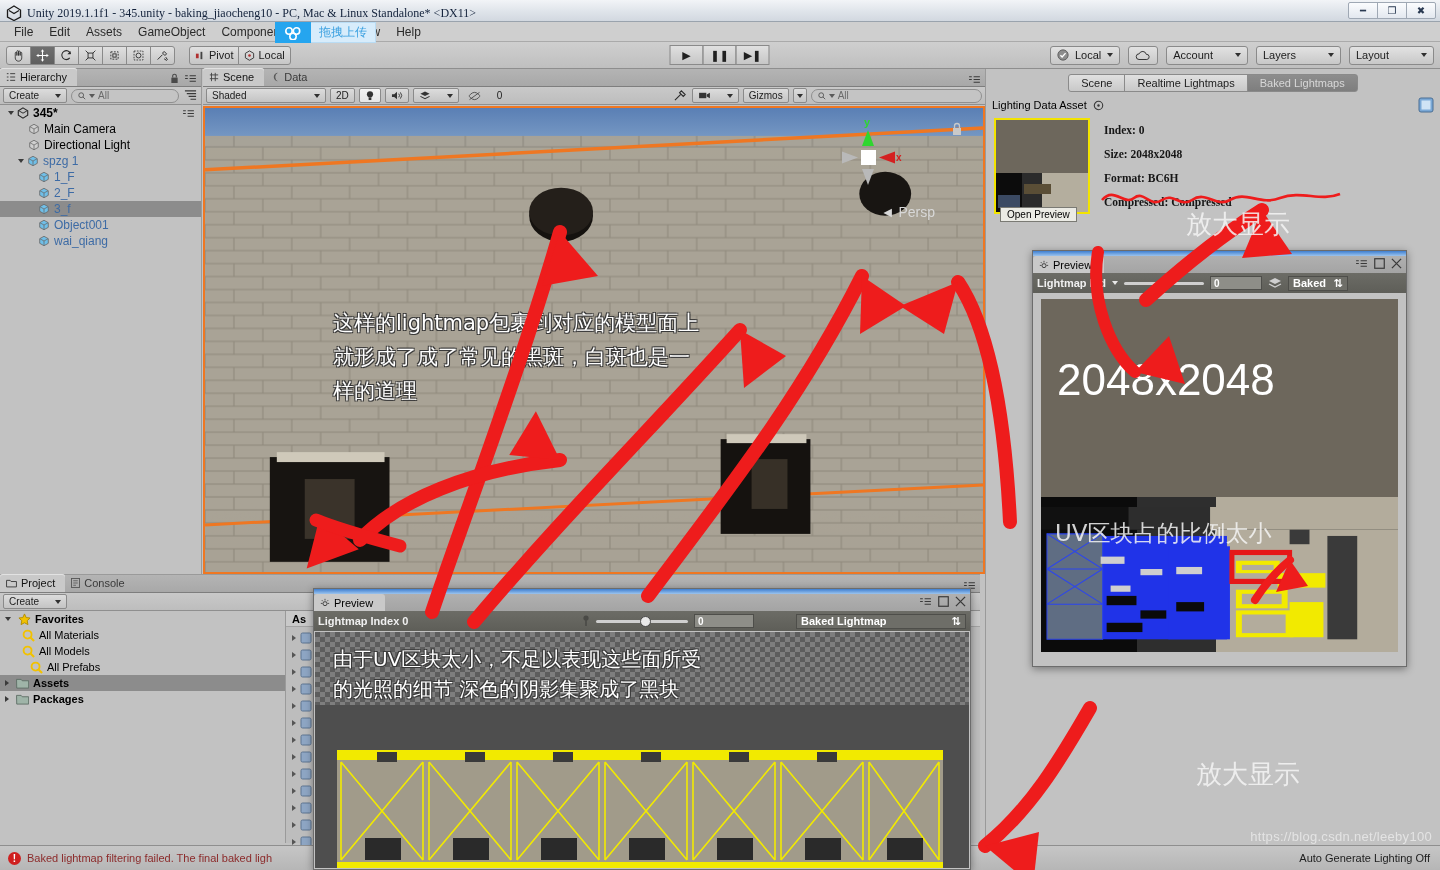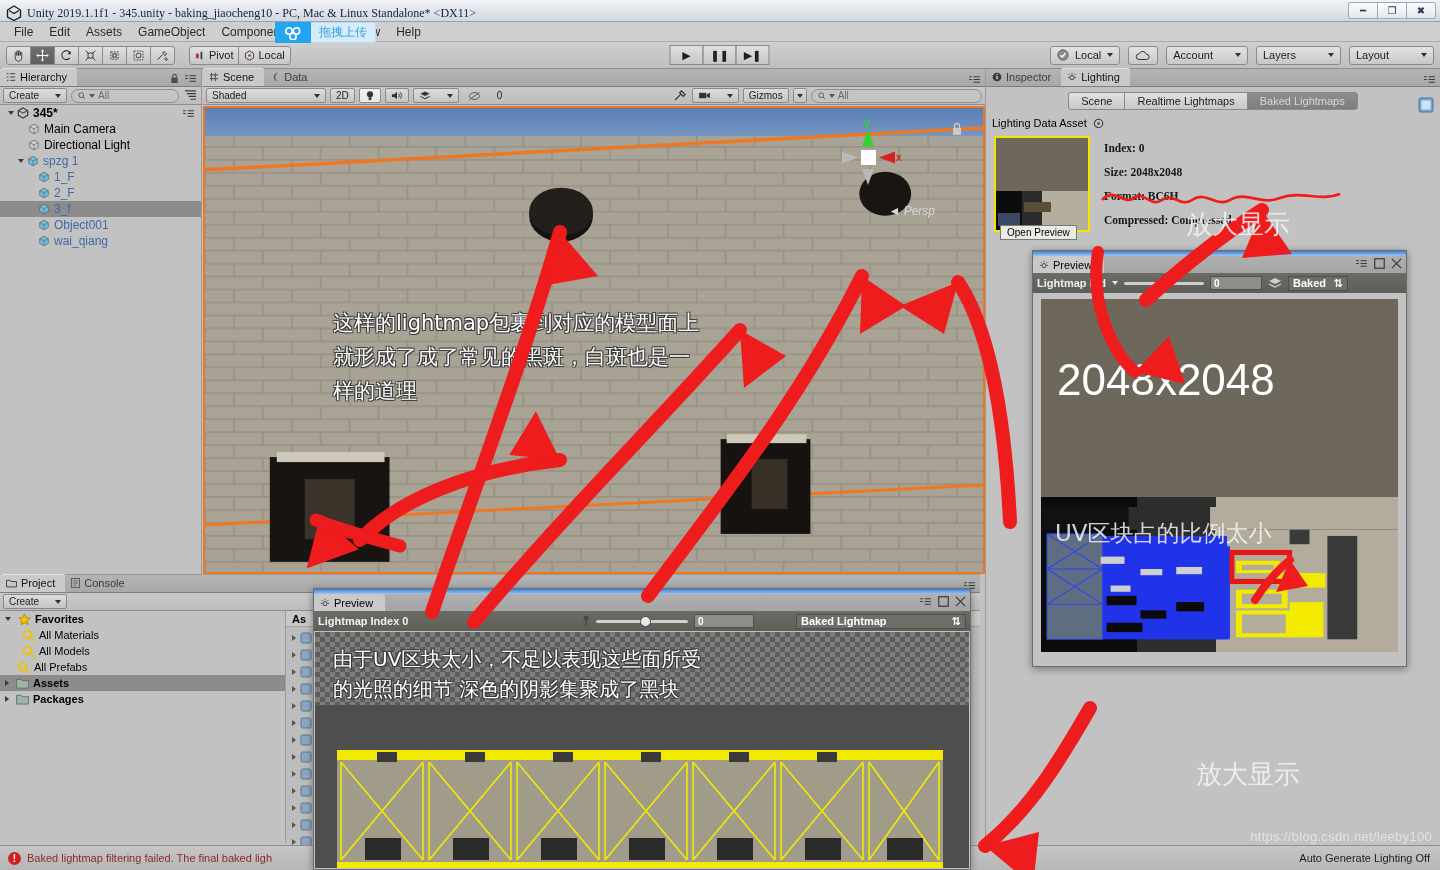--- a/index.html
+++ b/index.html
@@ -557,57 +557,35 @@
         <svg viewBox="0 0 74 86" width="74" height="86">
           <text x="33" y="12" fill="#2fd62f" font-size="11" font-weight="bold" font-family="Liberation Sans, sans-serif">y</text>
           <path d="M37 16 l6 16 -12 0 z" fill="#2fd62f"></path>
           <rect x="30" y="36" width="15" height="15" fill="#ffffff"></rect>
           <path d="M48 43.5 l16 -6 0 12 z" fill="#d42020"></path>
           <text x="65" y="47" fill="#d42020" font-size="10" font-weight="bold" font-family="Liberation Sans, sans-serif">x</text>
           <path d="M27 43.5 l-16 -6 0 12 z" fill="#b9b9b9"></path>
           <path d="M37 55 l6 16 -12 0 z" fill="#b9b9b9" transform="rotate(180 37 63)"></path>
         </svg>
       </div>
-      <div style="position:absolute;right:48px;top:96px;color:#d8d8d8;font-size:12px;font-style:italic;">
+      <div style="position:absolute;right:48px;top:96px;color:#d8d8d8;font-size:14px;">
         ◄ <span>Persp</span>
       </div>
       <svg style="position:absolute;right:20px;top:14px;" width="12" height="14" viewBox="0 0 12 14">
         <rect x="2" y="6" width="8" height="7" fill="#c9c9c9"></rect>
         <path d="M3.5 6V4a2.5 2.5 0 015 0v2" fill="none" stroke="#c9c9c9" stroke-width="1.3"></path>
       </svg>
 
       <div class="cn-anno" style="position:absolute;left:128px;top:198px;font-size:21px;line-height:34px;white-space:pre;">这样的lightmap包裹到对应的模型面上
 就形成了成了常见的黑斑，白斑也是一
 样的道理</div>
     </div>
   </div>
 
   <div id="inspector">
-    <div class="panel-tabbar">
-      <div class="ptab">
-        <svg width="10" height="10" viewBox="0 0 12 12">
-          <circle cx="6" cy="6" r="5.2" fill="#3a3a3a"></circle>
-          <path d="M6 4.6v4M6 2.6v1" stroke="#fff" stroke-width="1.4"></path>
-        </svg>
-        <span>Inspector</span>
-      </div>
-      <div class="ptab active">
-        <svg width="10" height="10" viewBox="0 0 12 12">
-          <path d="M6 1v2M2.2 2.6l1.4 1.4M9.8 2.6L8.4 4M1 6.5h2M9 6.5h2" stroke="#444" stroke-width="1.1"></path>
-          <circle cx="6" cy="6.8" r="2.4" fill="none" stroke="#444" stroke-width="1.2"></circle>
-        </svg>
-        <span>Lighting</span>
-      </div>
-      <div class="tabbar-right">
-        <svg width="13" height="9" viewBox="0 0 14 10">
-          <path d="M1 2h3M1 5h3" stroke="#3a3a3a" stroke-width="1.2"></path>
-          <path d="M6 2h7M6 5h7M6 8h7" stroke="#3a3a3a" stroke-width="1.2"></path>
-        </svg>
-      </div>
-    </div>
 
     <div class="lighting-tabs">
       <div class="ltab">Scene</div>
       <div class="ltab">Realtime Lightmaps</div>
       <div class="ltab active">Baked Lightmaps</div>
     </div>
     <div style="position:absolute;right:6px;top:28px;">
       <svg width="16" height="16" viewBox="0 0 16 16">
         <rect x="1" y="1" width="14" height="14" rx="2" fill="#7aa8d6" stroke="#4a6e94"></rect>
         <rect x="3.5" y="3.5" width="9" height="9" fill="#cfe3f5"></rect>
@@ -688,21 +666,21 @@
               </svg>
               <span>All Materials</span>
             </div>
             <div class="favrow" style="padding-left: 22px;">
               <svg width="13" height="13" viewBox="0 0 14 14">
       <circle cx="6" cy="6" r="4.3" fill="none" stroke="#f2c200" stroke-width="2"></circle>
       <path d="M9.2 9.2L13 13" stroke="#f2c200" stroke-width="2.2"></path>
               </svg>
               <span>All Models</span>
             </div>
-            <div class="favrow" style="padding-left: 17px;">
+            <div class="favrow" style="padding-left: 30px;">
               <svg width="13" height="13" viewBox="0 0 14 14">
       <circle cx="6" cy="6" r="4.3" fill="none" stroke="#f2c200" stroke-width="2"></circle>
       <path d="M9.2 9.2L13 13" stroke="#f2c200" stroke-width="2.2"></path>
               </svg>
               <span>All Prefabs</span>
             </div>
             <div class="favrow bold sel" style="padding-left: 5px;">
               <span class="arrow"></span>
       <svg width="13" height="11" viewBox="0 0 14 12">
       <path d="M0.5 1.5h5l1.2 1.5h7v8h-13z" fill="#9fb4a8" stroke="#5e6e66"></path>

